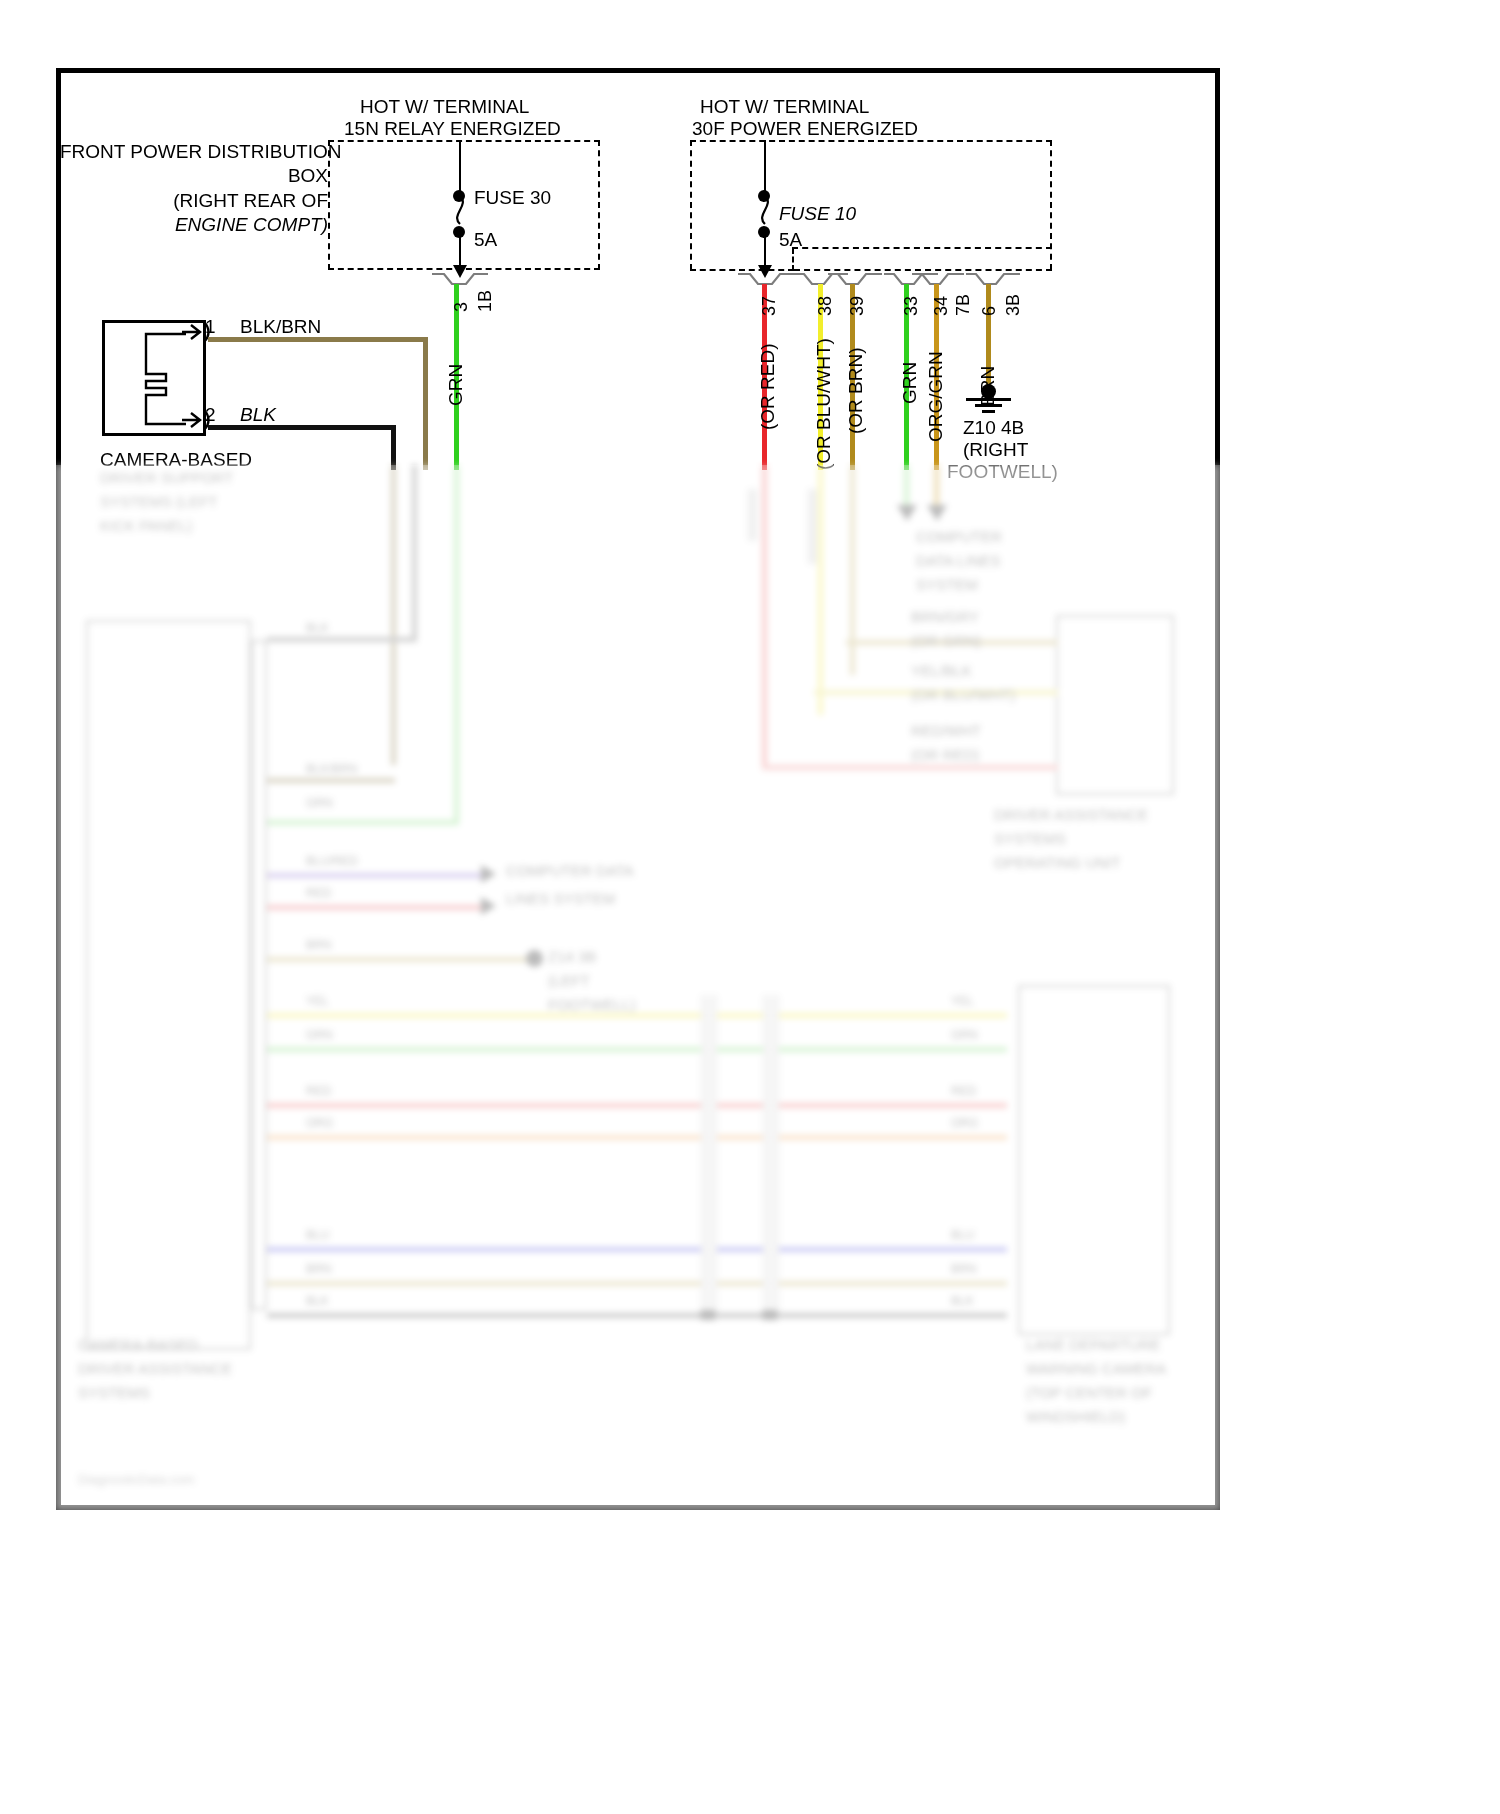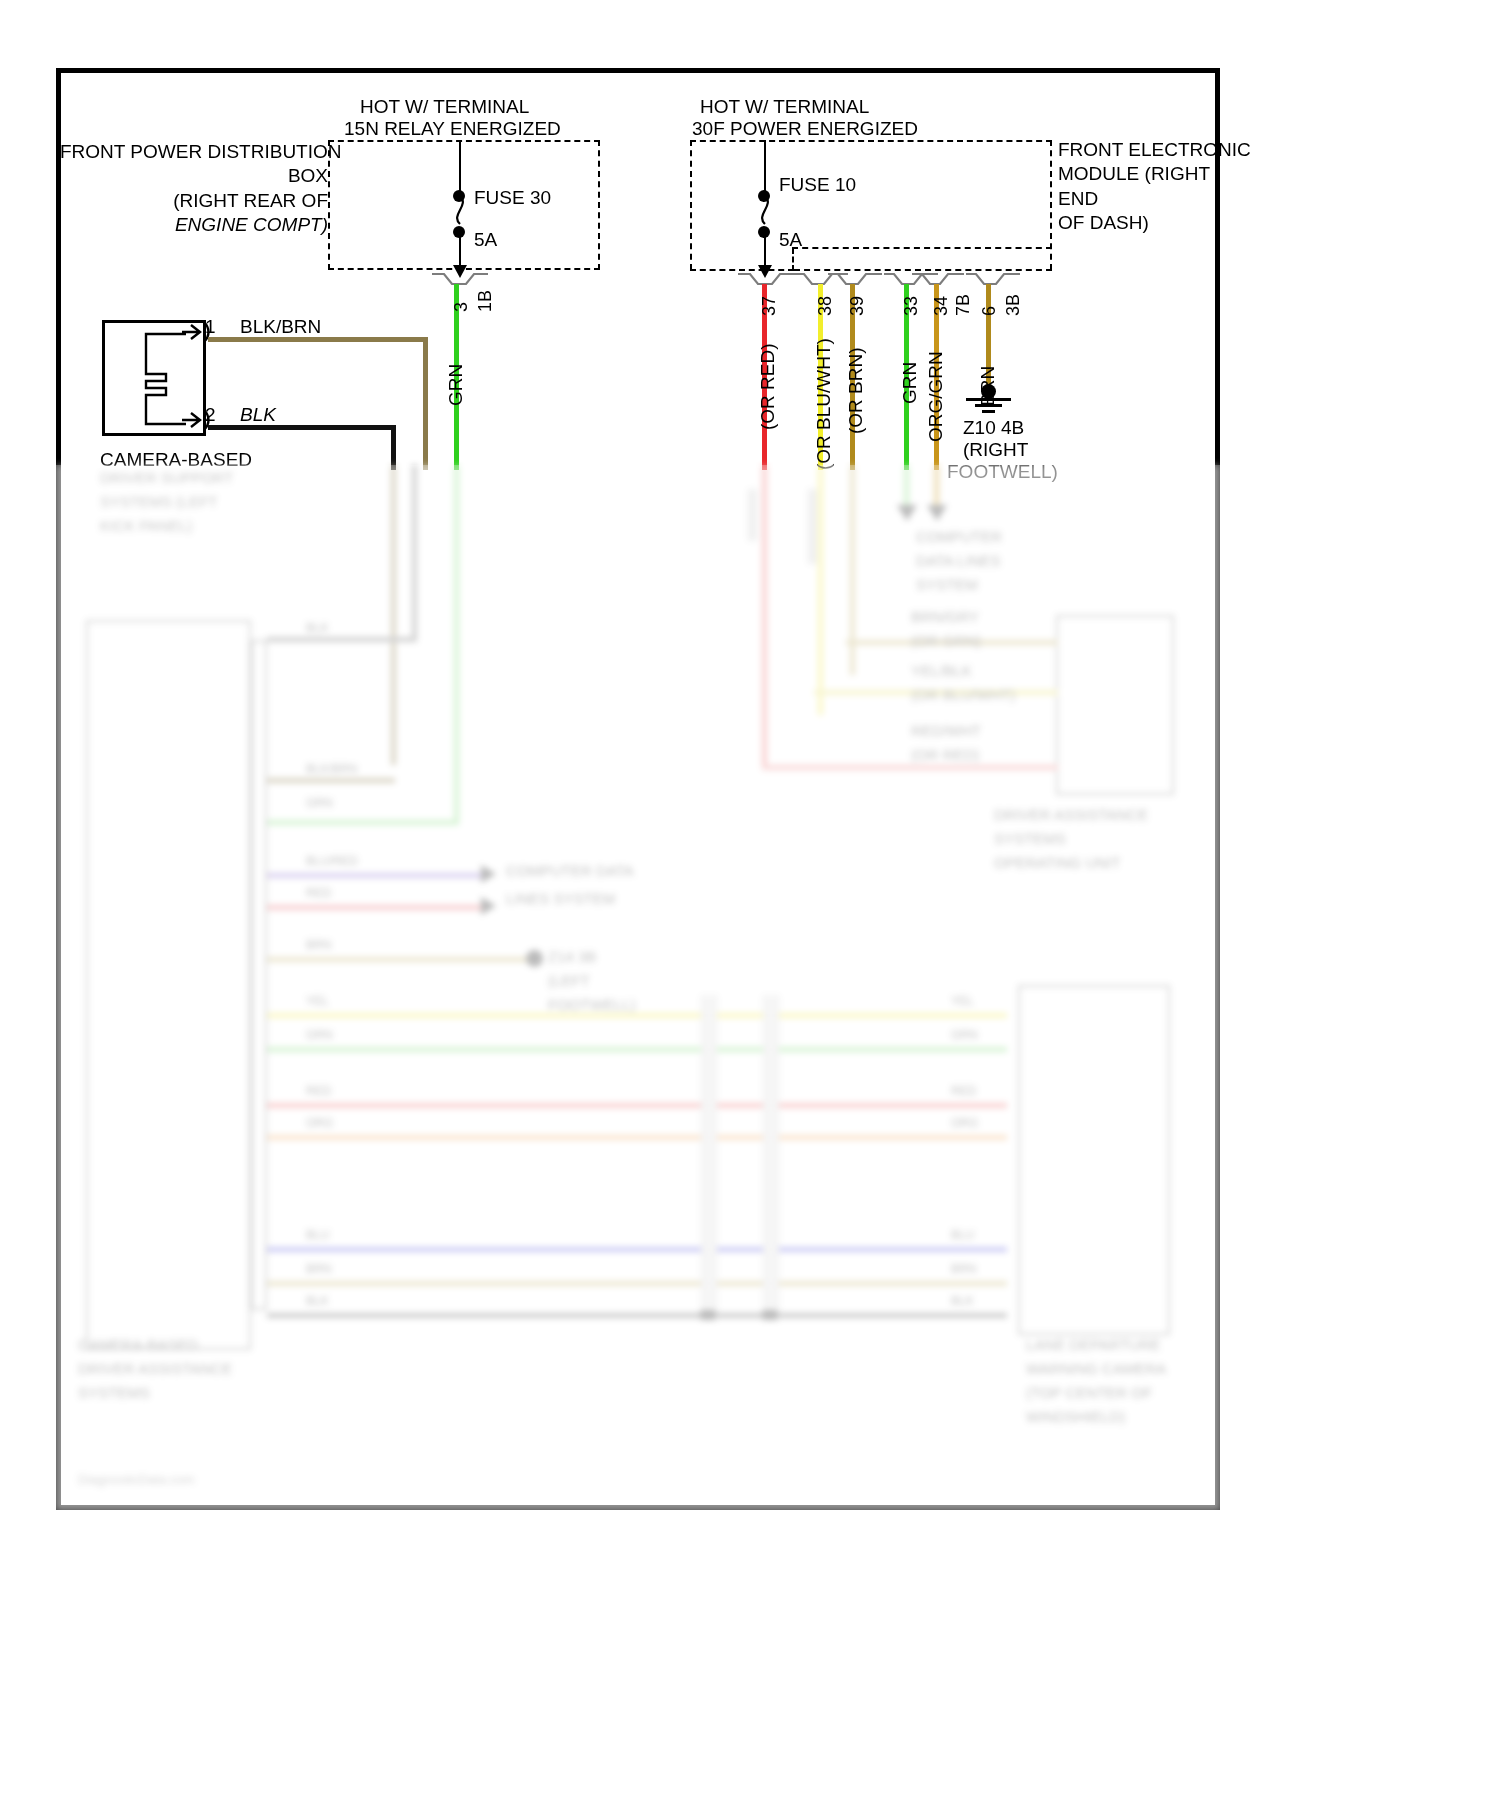--- a/index.html
+++ b/index.html
@@ -46,26 +46,20 @@
   <div class="txt t20" style="left:700px;top:95px;">HOT W/ TERMINAL</div>
   <div class="txt t20" style="left:692px;top:117px;">30F POWER ENERGIZED</div>
 
   <div style="position:absolute;left:60px;top:140px;width:268px;text-align:right;">
     <div class="txt t20" style="position:static;">FRONT POWER DISTRIBUTION</div>
     <div class="txt t20" style="position:static;">BOX</div>
     <div class="txt t20" style="position:static;">(RIGHT REAR OF</div>
     <div class="txt t20" style="position:static;font-style:italic;">ENGINE COMPT)</div>
   </div>
 
-  <div style="position:absolute;left:1058px;top:138px;width:230px;text-align:left;">
-    <div class="txt t20" style="position:static;">FRONT ELECTRONIC</div>
-    <div class="txt t20" style="position:static;">MODULE (RIGHT</div>
-    <div class="txt t20" style="position:static;">END</div>
-    <div class="txt t20" style="position:static;">OF DASH)</div>
-  </div>
 
   <div class="dbox" style="left:328px;top:140px;width:272px;height:130px;"></div>
 
   <div class="dbox" style="left:690px;top:140px;width:362px;height:130px;border-bottom:none;"></div>
 
   <div style="position:absolute;left:690px;top:269px;width:104px;height:0;border-top:2px dashed #000;"></div>
   <div style="position:absolute;left:792px;top:248px;width:2px;height:23px;border-left:2px dashed #000;"></div>
   <div style="position:absolute;left:792px;top:247px;width:260px;height:0;border-top:2px dashed #000;"></div>
 
   <div style="position:absolute;left:794px;top:269px;width:258px;height:0;border-top:2px dashed #000;"></div>
@@ -86,21 +80,21 @@
   <div class="vline" style="left:764px;top:140px;height:56px;"></div>
   <div class="dot" style="left:758px;top:190px;width:12px;height:12px;"></div>
   <svg style="position:absolute;left:755px;top:196px;" width="22" height="38">
     <path d="M10 0 C 20 9, 0 19, 10 28" stroke="#000" stroke-width="2.2" fill="none"></path>
   </svg>
   <div class="dot" style="left:758px;top:226px;width:12px;height:12px;"></div>
   <div class="vline" style="left:764px;top:234px;height:38px;"></div>
   <svg style="position:absolute;left:754px;top:262px;" width="22" height="18">
     <path d="M11 16 L4 3 L18 3 Z" fill="#000"></path>
   </svg>
-  <div class="txt t20" style="left:779px;top:173px;">FUSE 10</div>
+  <div class="txt t20" style="left:779px;top:202px;font-style:italic;">FUSE 10</div>
   <div class="txt t20" style="left:779px;top:228px;">5A</div>
 
   <svg style="position:absolute;left:432px;top:272px;" width="56" height="16">
     <path d="M0 2 L12 2 L20 12 L34 12 L42 2 L56 2" stroke="#7d7d7d" stroke-width="2.2" fill="none"></path>
   </svg>
   <svg style="position:absolute;left:738px;top:272px;" width="56" height="16">
     <path d="M0 2 L12 2 L20 12 L34 12 L42 2 L56 2" stroke="#7d7d7d" stroke-width="2.2" fill="none"></path>
   </svg>
   <svg style="position:absolute;left:794px;top:272px;" width="54" height="16">
     <path d="M0 2 L10 2 L18 12 L30 12 L38 2 L54 2" stroke="#7d7d7d" stroke-width="2.2" fill="none"></path>

